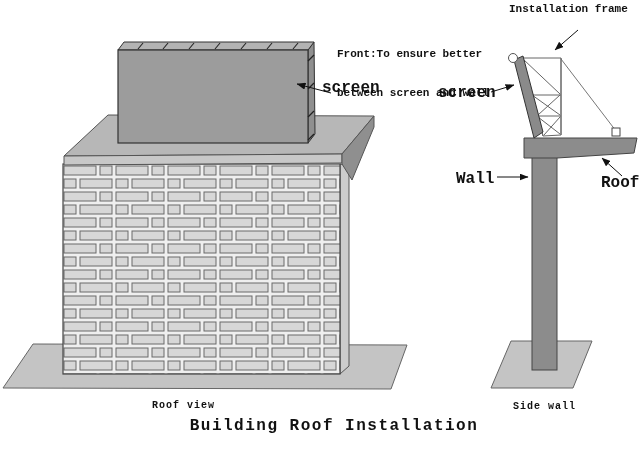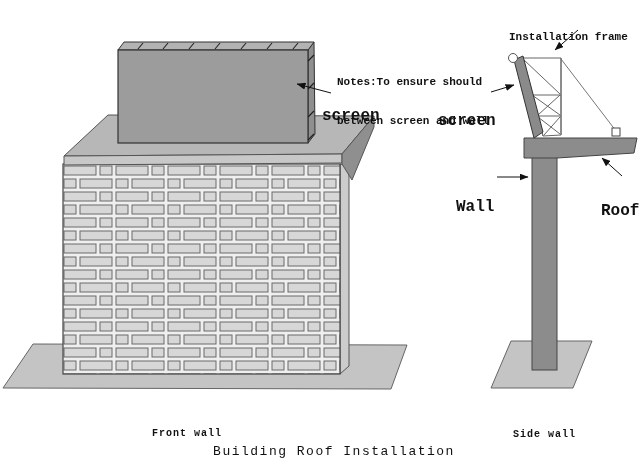--- a/index.html
+++ b/index.html
@@ -1,25 +1,25 @@
 <!DOCTYPE html>
 <html><head>
 <meta charset="utf-8">
 <style>
   html,body{margin:0;padding:0;background:#fff;}
   #stage{
     position:relative;width:640px;height:462px;background:#ffffff;overflow:hidden;
     font-family:"Liberation Mono","DejaVu Sans Mono",monospace;color:#111;
   }
   #diagram-svg{position:absolute;left:0;top:0;}
-  .lbl{position:absolute;white-space:pre;line-height:1.15;margin-top:28px;}
+  .lbl{position:absolute;white-space:pre;line-height:1.15;}
   .callout{font-size:16px;font-weight:700;}
   .notes{font-size:11px;font-weight:700;line-height:1.18;}
   .viewlbl{font-size:10px;font-weight:700;letter-spacing:1px;}
-  .title{font-size:13px;font-weight:400;letter-spacing:1.5px;transform:translateX(-50%);}
+  .title{font-size:16px;font-weight:700;letter-spacing:1.5px;transform:translateX(-50%);}
 </style>
 </head>
 <body>
 
 <div id="stage">
 
   <svg id="diagram-svg" width="640" height="462" viewBox="0 0 640 462">
     <defs>
       <marker id="arrow" markerWidth="9" markerHeight="7" refX="8.5" refY="3.5" orient="auto" markerUnits="userSpaceOnUse">
         <path d="M0,0 L9,3.5 L0,7 Z" fill="#111"></path>
@@ -103,32 +103,32 @@
       <circle cx="513" cy="58" r="4.5" fill="#ffffff" stroke="#555" stroke-width="1"></circle>
 
       <line x1="578" y1="30" x2="555" y2="50" stroke="#111" stroke-width="1" marker-end="url(#arrow)"></line>
       <line x1="491" y1="92" x2="514" y2="85" stroke="#111" stroke-width="1" marker-end="url(#arrow)"></line>
       <line x1="497" y1="177" x2="528" y2="177" stroke="#111" stroke-width="1" marker-end="url(#arrow)"></line>
       <line x1="622" y1="176" x2="602" y2="158" stroke="#111" stroke-width="1" marker-end="url(#arrow)"></line>
     </g>
   </svg>
 
   <div class="lbl notes" style="left:337px;top:22px;">
-    <div>Notes:To ensure should</div>
+    <div>Front:To ensure better</div>
     <div>between screen and wall</div>
   </div>
 
   <div class="lbl callout" style="left:509px;top:3px;font-size:11px;">Installation frame</div>
 
   <div class="lbl callout" style="left:322px;top:79px;">screen</div>
 
   <div class="lbl callout" style="left:438px;top:84px;">screen</div>
 
   <div class="lbl callout" style="left:456px;top:170px;">Wall</div>
 
   <div class="lbl callout" style="left:601px;top:174px;">Roof</div>
 
-  <div class="lbl viewlbl" style="left:152px;top:400px;">Front wall</div>
+  <div class="lbl viewlbl" style="left:152px;top:400px;">Roof view</div>
 
   <div class="lbl viewlbl" style="left:513px;top:401px;">Side wall</div>
 
   <div class="lbl title" style="left:334px;top:417px;">Building Roof Installation</div>
 </div>
 
 </body></html>

